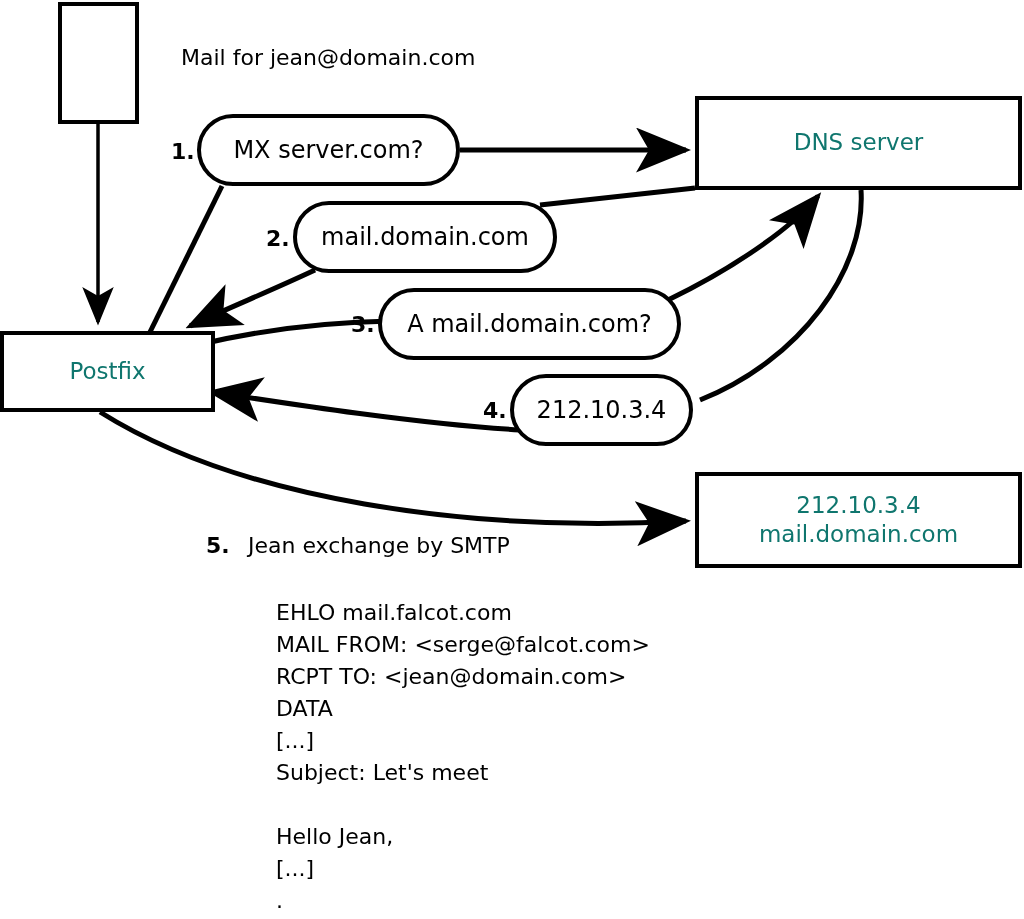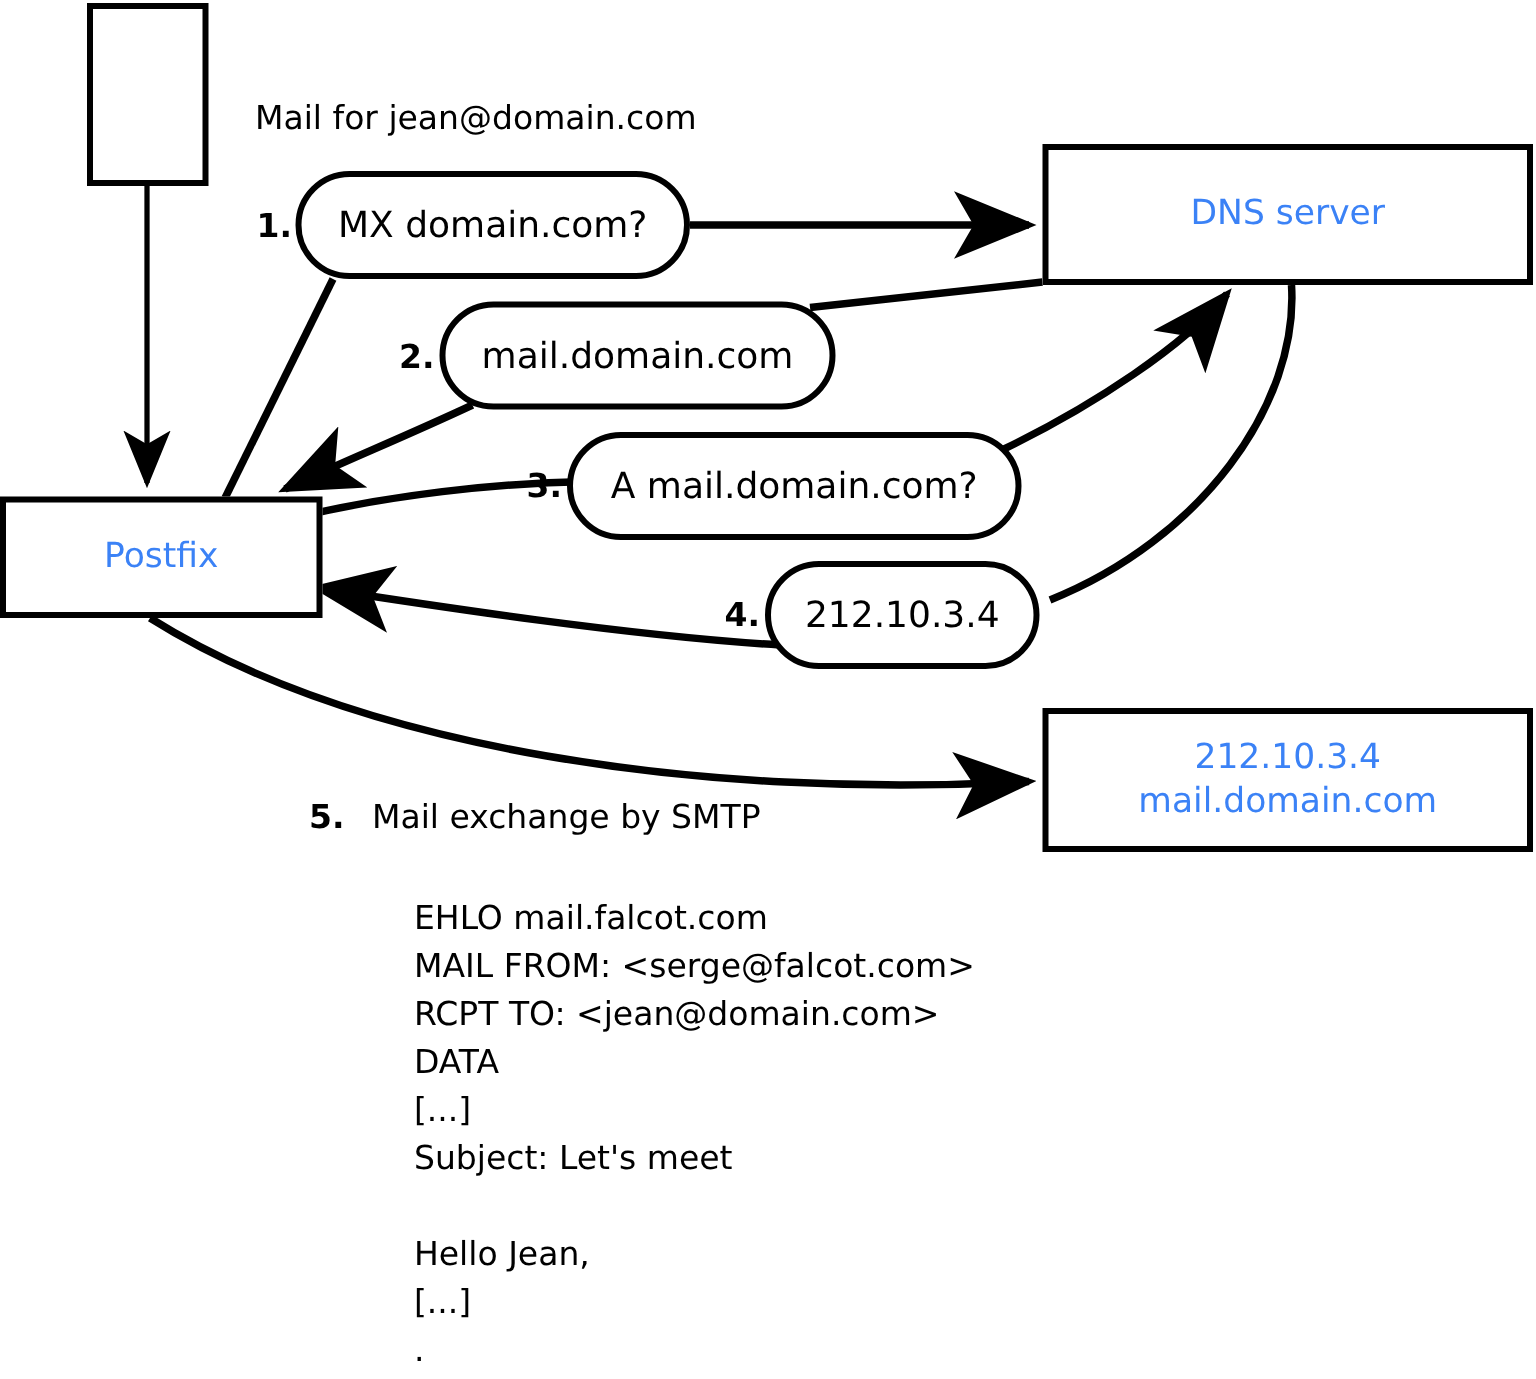--- a/index.html
+++ b/index.html
@@ -27,21 +27,21 @@
   .node-box {
     position: absolute;
     background: #ffffff;
     border: 4px solid #000000;
     box-sizing: border-box;
     display: flex;
     align-items: center;
     justify-content: center;
     text-align: center;
     font-size: 23px;
-    color: #3b82f6;
+    color: #0f766e;
     line-height: 1.28;
     z-index: 3;
   }
   .bubble {
     position: absolute;
     background: #ffffff;
     border: 4px solid #000000;
     border-radius: 40px;
     box-sizing: border-box;
     display: flex;
@@ -126,42 +126,42 @@
 
   <div class="node-box" style="left:695px; top:96px; width:327px; height:94px;">
     <span>DNS server</span>
   </div>
 
   <div class="node-box" style="left:695px; top:472px; width:327px; height:96px; flex-direction:column;">
     <span>212.10.3.4</span>
     <span>mail.domain.com</span>
   </div>
 
-  <div class="plain-text" style="left:170px; top:45px;margin-top:22px;">Mail for jean@domain.com</div>
+  <div class="plain-text" style="left:181px; top:45px;">Mail for jean@domain.com</div>
 
   <div class="step-num" style="left:171px; top:139px;">1.</div>
   <div class="step-num" style="left:266px; top:226px;">2.</div>
   <div class="step-num" style="left:351px; top:312px;">3.</div>
   <div class="step-num" style="left:483px; top:398px;">4.</div>
   <div class="step-num" style="left:206px; top:533px;">5.</div>
 
   <div class="bubble" style="left:197px; top:114px; width:263px; height:72px;">
-    <span>MX domain.com?</span>
+    <span>MX server.com?</span>
   </div>
   <div class="bubble" style="left:293px; top:201px; width:264px; height:72px;">
     <span>mail.domain.com</span>
   </div>
   <div class="bubble" style="left:378px; top:288px; width:303px; height:72px;">
     <span>A mail.domain.com?</span>
   </div>
   <div class="bubble" style="left:510px; top:374px; width:183px; height:72px;">
     <span>212.10.3.4</span>
   </div>
 
-  <div class="smtp-label" style="left:248px; top:533px;">Mail exchange by SMTP</div>
+  <div class="smtp-label" style="left:248px; top:533px;">Jean exchange by SMTP</div>
 
   <div class="transcript" style="left:248px; top:597px;">EHLO mail.falcot.com
 MAIL FROM: &lt;serge@falcot.com&gt;
 RCPT TO: &lt;jean@domain.com&gt;
 DATA
 [...]
 Subject: Let's meet
 
 Hello Jean,
 [...]

